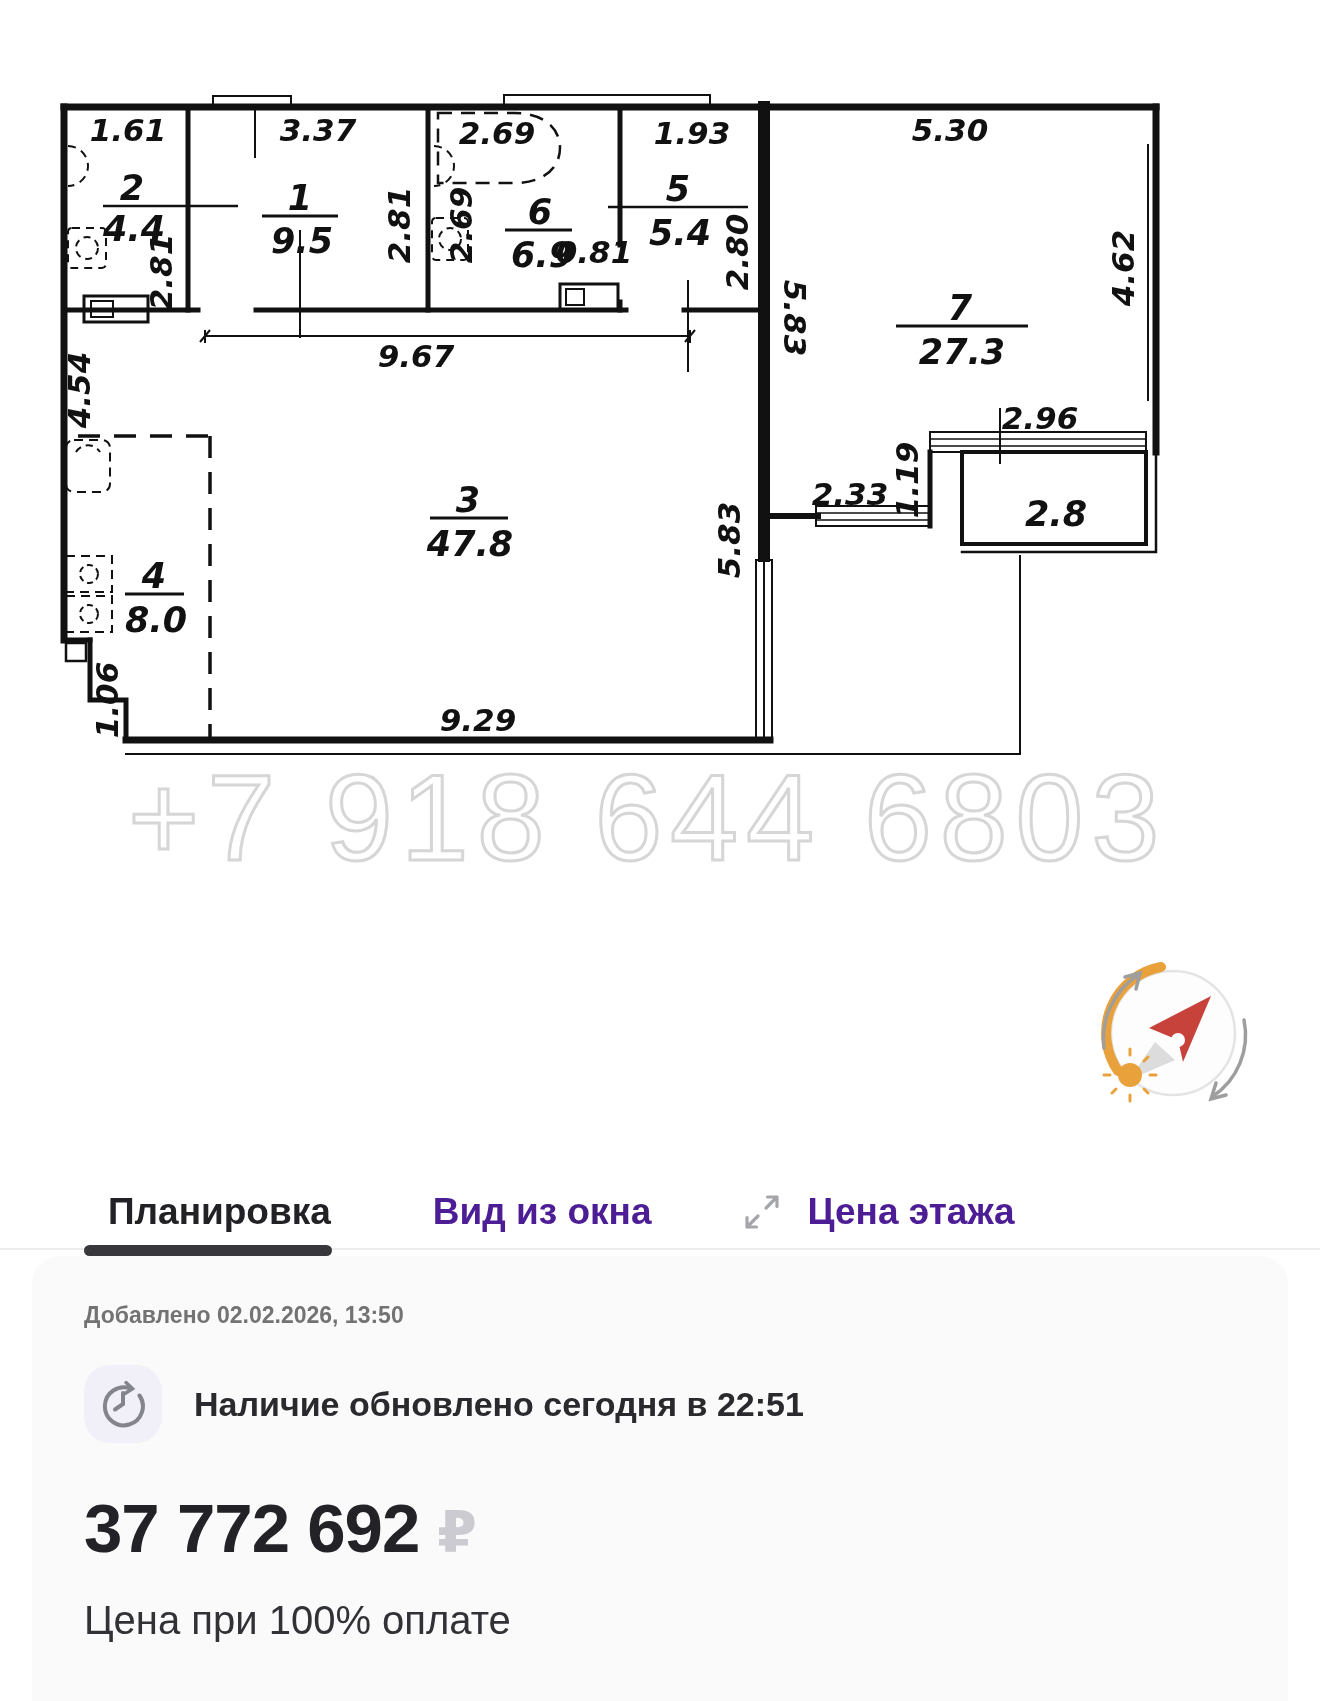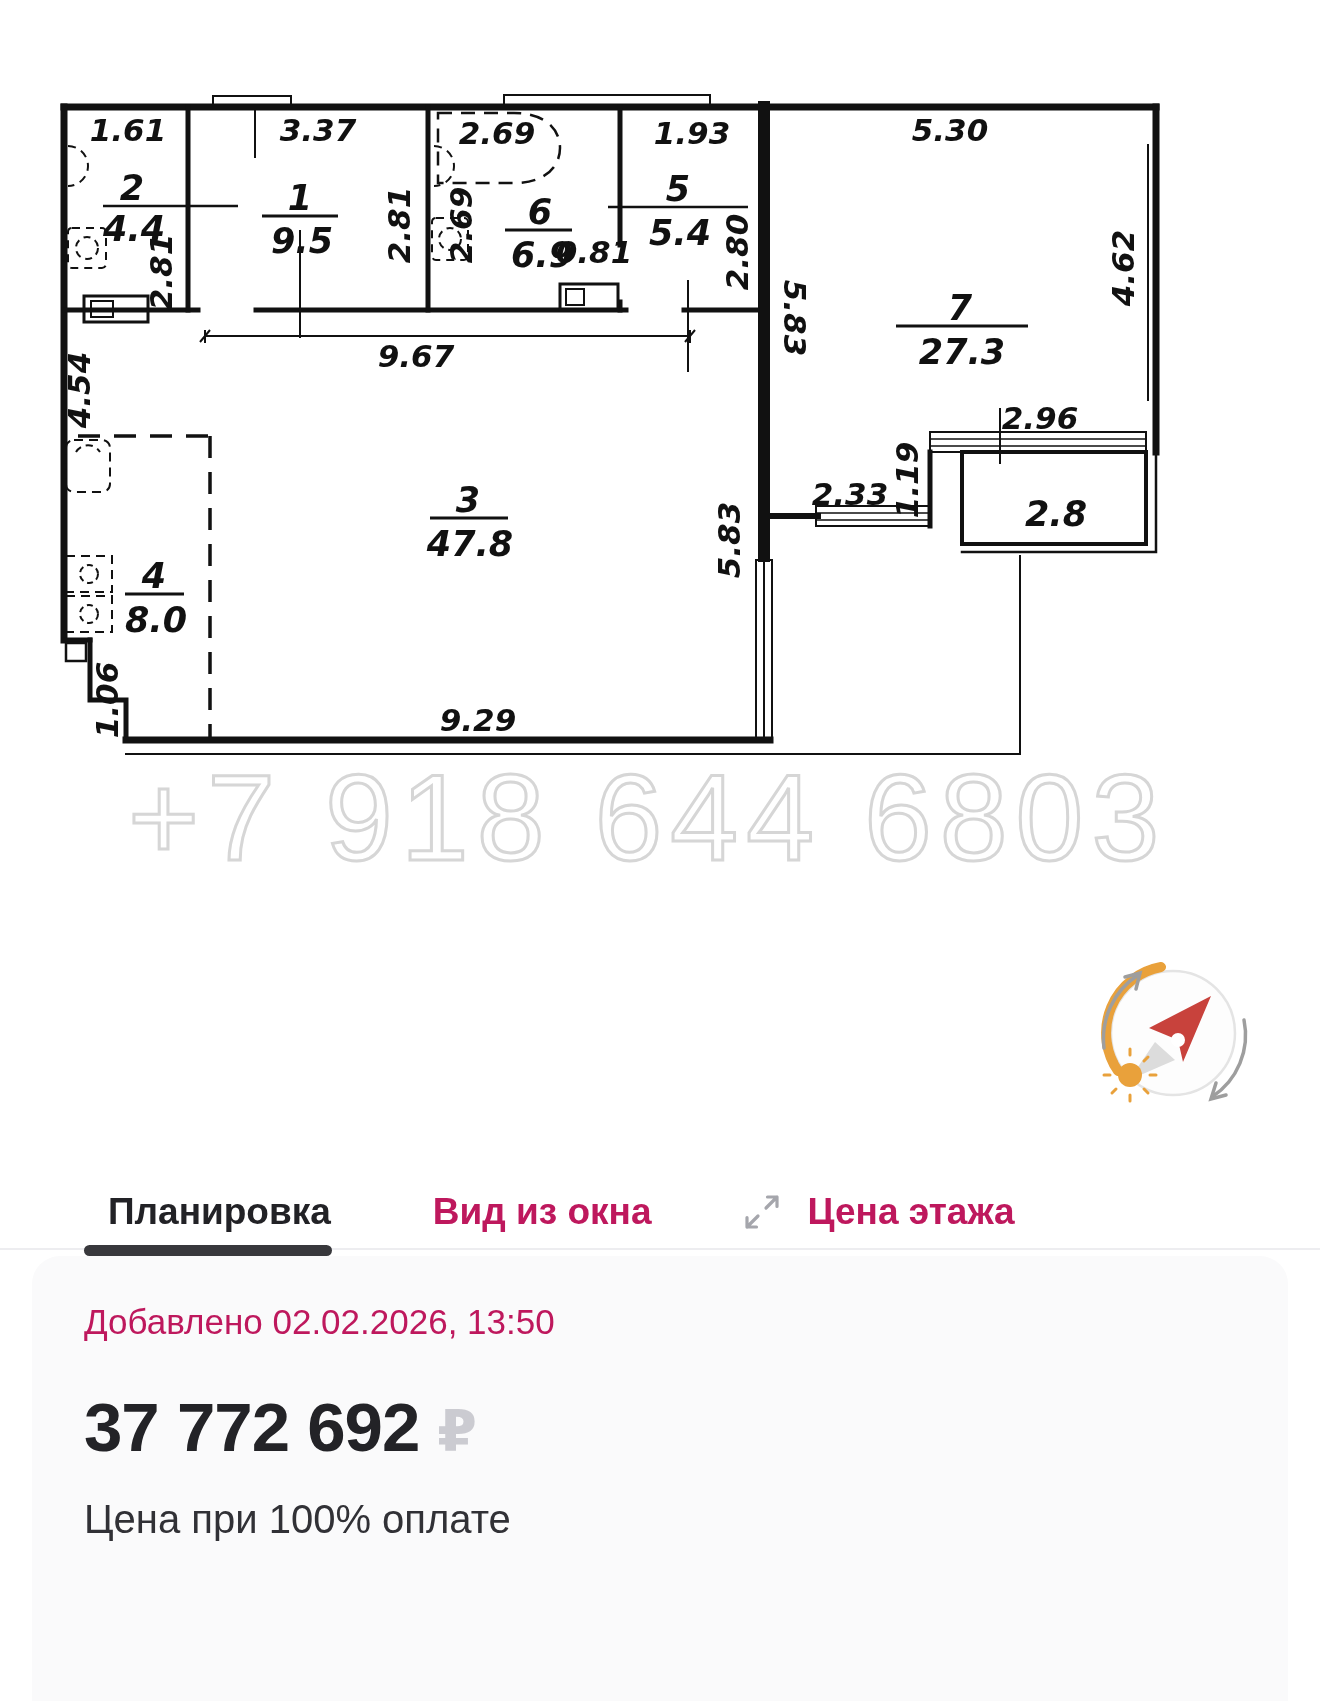--- a/index.html
+++ b/index.html
@@ -14,33 +14,33 @@
     position:absolute;left:128px;top:748px;width:1200px;
     font-family:"Liberation Sans",sans-serif;font-weight:400;
     font-size:122px;letter-spacing:8px;white-space:nowrap;
     color:#d9d9d9;-webkit-text-fill-color:transparent;-webkit-text-stroke:3px #d6d6d6;
     user-select:none;
   }
   .compass{position:absolute;left:1008px;top:925px;width:250px;height:225px;}
 
   
   .tabs{position:relative;height:88px;padding:0 0 0 108px;display:flex;align-items:center;box-sizing:border-box;}
-  .tab{font-size:37px;font-weight:700;color:#be185d;white-space:nowrap;cursor:pointer;}
+  .tab{font-size:37px;font-weight:700;color:#4c1d95;white-space:nowrap;cursor:pointer;}
   .tab.active{color:#222226;}
   .tab-sep1{width:102px;}
   .tab-sep2{width:88px;}
   .tab-sep3{width:24px;}
   .expand-ic{width:44px;height:44px;display:inline-block;}
   .tabs-divider{position:absolute;left:0;right:0;bottom:6px;height:2px;background:#ededf0;}
   .tab-bar{position:absolute;left:84px;bottom:0;width:248px;height:11px;border-radius:6px;background:#38383c;}
 
   
   .card{margin:0 32px;height:445px;background:#fafafb;border-radius:28px 28px 0 0;
         padding:46px 52px 0;box-sizing:border-box;}
-  .added{font-size:35px;color:#be185d;font-weight:400;}
+  .added{font-size:23px;color:#737373;font-weight:700;}
   .avail-row{display:flex;align-items:center;margin-top:36px;}
   .clock-badge{width:78px;height:78px;border-radius:26px;background:#f1f0f9;display:flex;
                align-items:center;justify-content:center;flex:0 0 auto;}
   .avail-text{margin-left:32px;font-size:34px;font-weight:700;color:#29292e;}
   .price-row{display:flex;align-items:baseline;margin-top:46px;}
   .price-val{font-size:69px;font-weight:800;color:#232327;letter-spacing:-1px;font-family:"Liberation Sans",sans-serif;}
   .price-cur{font-size:57px;font-weight:700;color:#cbcbd1;margin-left:18px;font-family:"DejaVu Sans",sans-serif;}
   .price-note{margin-top:30px;font-size:40px;font-weight:500;color:#313136;}
 </style>
 </head>
@@ -207,20 +207,33 @@
   </svg>
   <div class="tab-sep3"></div>
   <div class="tab">Цена этажа</div>
   <div class="tabs-divider"></div>
   <div class="tab-bar"></div>
 </div>
 
 <div class="card">
   <div class="added">Добавлено 02.02.2026, 13:50</div>
 
+  <div class="avail-row">
+    <div class="clock-badge">
+      <svg width="50" height="50" viewBox="0 0 50 50">
+        <g stroke="#84848c" stroke-width="4" fill="none" stroke-linecap="round">
+          <path d="M32.5,9.5 A19,19 0 1 0 41.5,16.5"></path>
+          <path d="M28,3.5 L34.5,9.8 L27,14.5" stroke-width="3.5"></path>
+          <path d="M25,25 L25,14"></path>
+          <path d="M25,25 L17,30.5"></path>
+        </g>
+      </svg>
+    </div>
+    <div class="avail-text">Наличие обновлено сегодня в 22:51</div>
+  </div>
 
   <div class="price-row">
     <span class="price-val">37 772 692</span>
     <span class="price-cur">₽</span>
   </div>
 
   <div class="price-note">Цена при 100% оплате</div>
 </div>
 
 </body></html>

